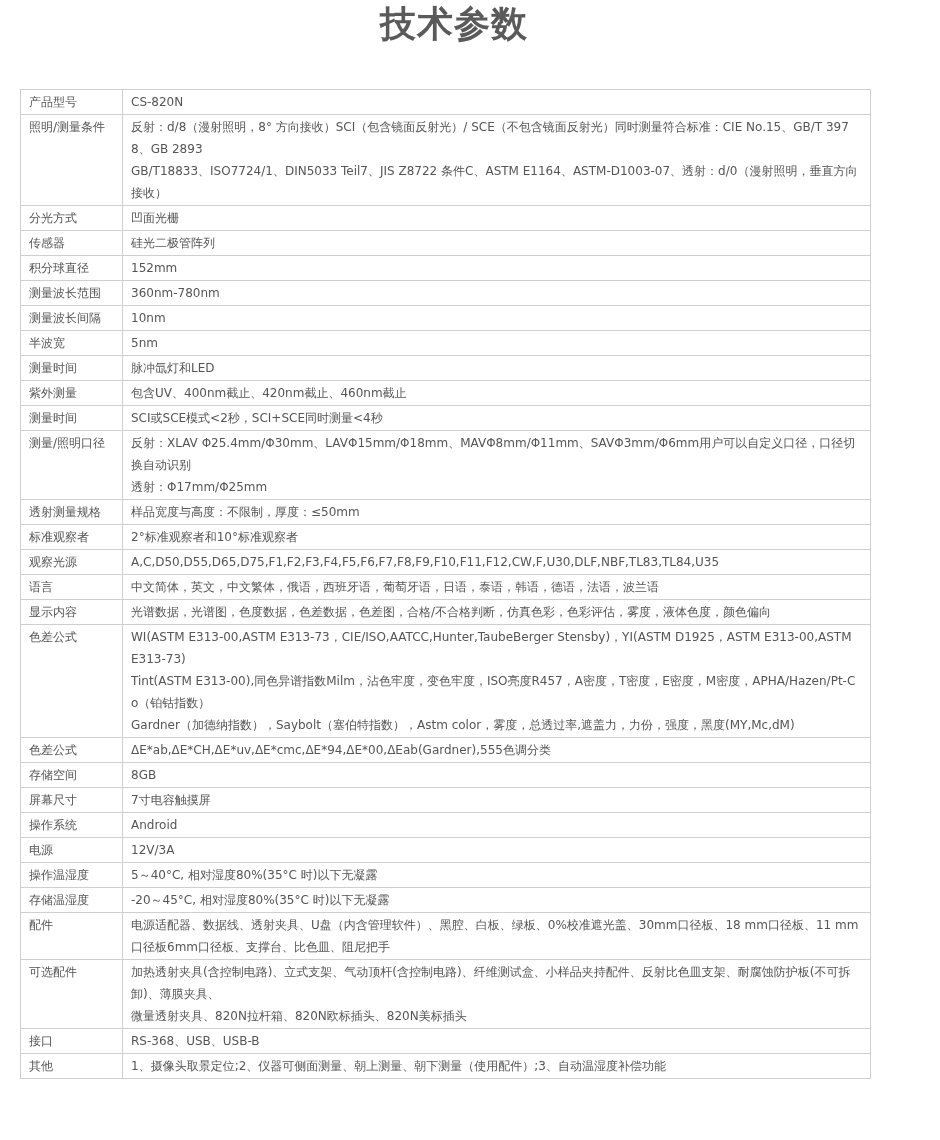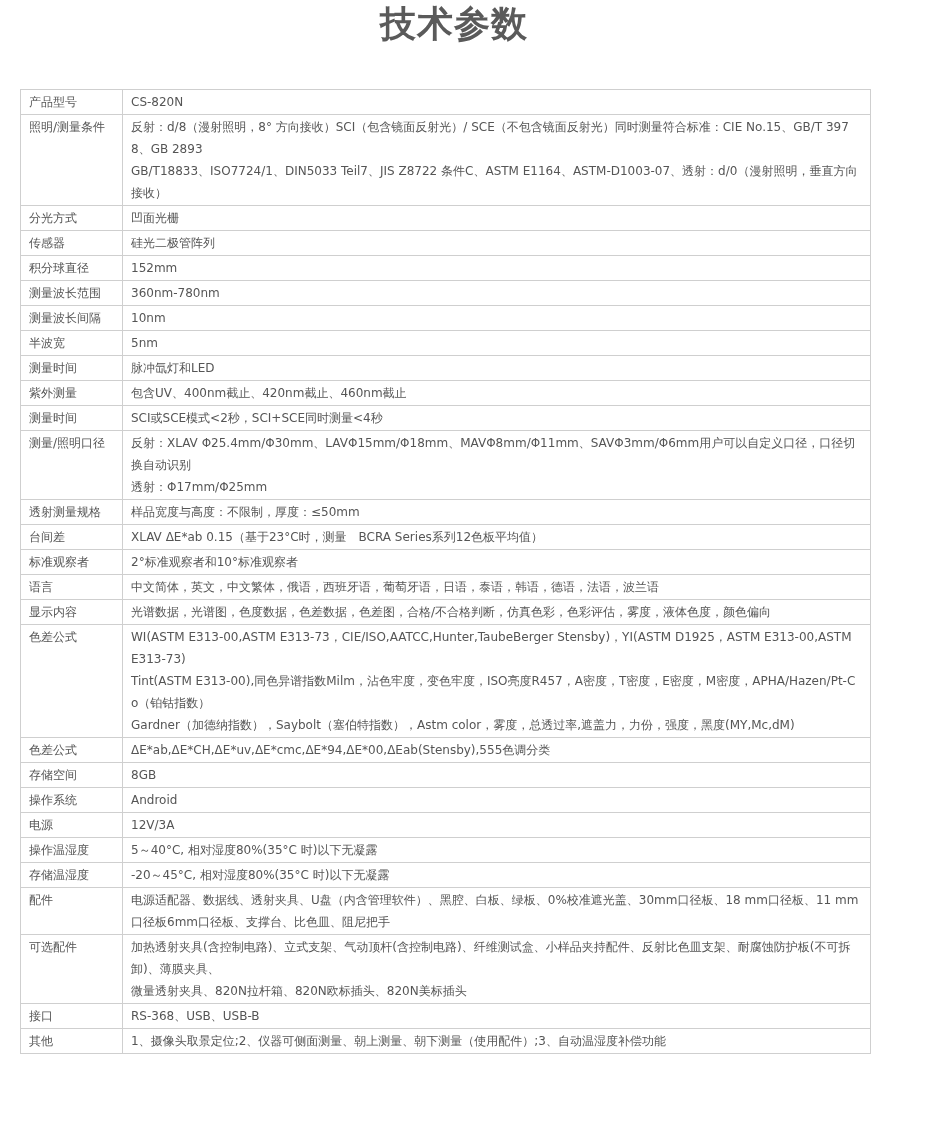--- a/index.html
+++ b/index.html
@@ -96,29 +96,29 @@
           <span class="line">透射：Φ17mm/Φ25mm</span>
         </td>
       </tr>
       <tr>
         <td class="k">透射测量规格</td>
         <td class="v">
           <span class="line">样品宽度与高度：不限制，厚度：≤50mm</span>
         </td>
       </tr>
       <tr>
-        <td class="k">台间差</td>
-        <td class="v">
-          <span class="line">XLAV ΔE*ab 0.15（基于23°C时，测量　BCRA Series系列12色板平均值）</span>
-        </td>
-      </tr>
-      <tr>
         <td class="k">标准观察者</td>
         <td class="v">
           <span class="line">2°标准观察者和10°标准观察者</span>
+        </td>
+      </tr>
+      <tr>
+        <td class="k">观察光源</td>
+        <td class="v">
+          <span class="line">A,C,D50,D55,D65,D75,F1,F2,F3,F4,F5,F6,F7,F8,F9,F10,F11,F12,CW,F,U30,DLF,NBF,TL83,TL84,U35</span>
         </td>
       </tr>
       <tr>
         <td class="k">语言</td>
         <td class="v">
           <span class="line">中文简体，英文，中文繁体，俄语，西班牙语，葡萄牙语，日语，泰语，韩语，德语，法语，波兰语</span>
         </td>
       </tr>
       <tr>
         <td class="k">显示内容</td>
@@ -130,27 +130,33 @@
         <td class="k">色差公式</td>
         <td class="v">
           <span class="line">WI(ASTM E313-00,ASTM E313-73，CIE/ISO,AATCC,Hunter,TaubeBerger Stensby)，YI(ASTM D1925，ASTM E313-00,ASTM E313-73)</span>
           <span class="line">Tint(ASTM E313-00),同色异谱指数Milm，沾色牢度，变色牢度，ISO亮度R457，A密度，T密度，E密度，M密度，APHA/Hazen/Pt-Co（铂钴指数）</span>
           <span class="line">Gardner（加德纳指数），Saybolt（塞伯特指数），Astm color，雾度，总透过率,遮盖力，力份，强度，黑度(MY,Mc,dM)</span>
         </td>
       </tr>
       <tr>
         <td class="k">色差公式</td>
         <td class="v">
-          <span class="line">ΔE*ab,ΔE*CH,ΔE*uv,ΔE*cmc,ΔE*94,ΔE*00,ΔEab(Stensby),555色调分类</span>
+          <span class="line">ΔE*ab,ΔE*CH,ΔE*uv,ΔE*cmc,ΔE*94,ΔE*00,ΔEab(Gardner),555色调分类</span>
         </td>
       </tr>
       <tr>
         <td class="k">存储空间</td>
         <td class="v">
           <span class="line">8GB</span>
+        </td>
+      </tr>
+      <tr>
+        <td class="k">屏幕尺寸</td>
+        <td class="v">
+          <span class="line">7寸电容触摸屏</span>
         </td>
       </tr>
       <tr>
         <td class="k">操作系统</td>
         <td class="v">
           <span class="line">Android</span>
         </td>
       </tr>
       <tr>
         <td class="k">电源</td>

